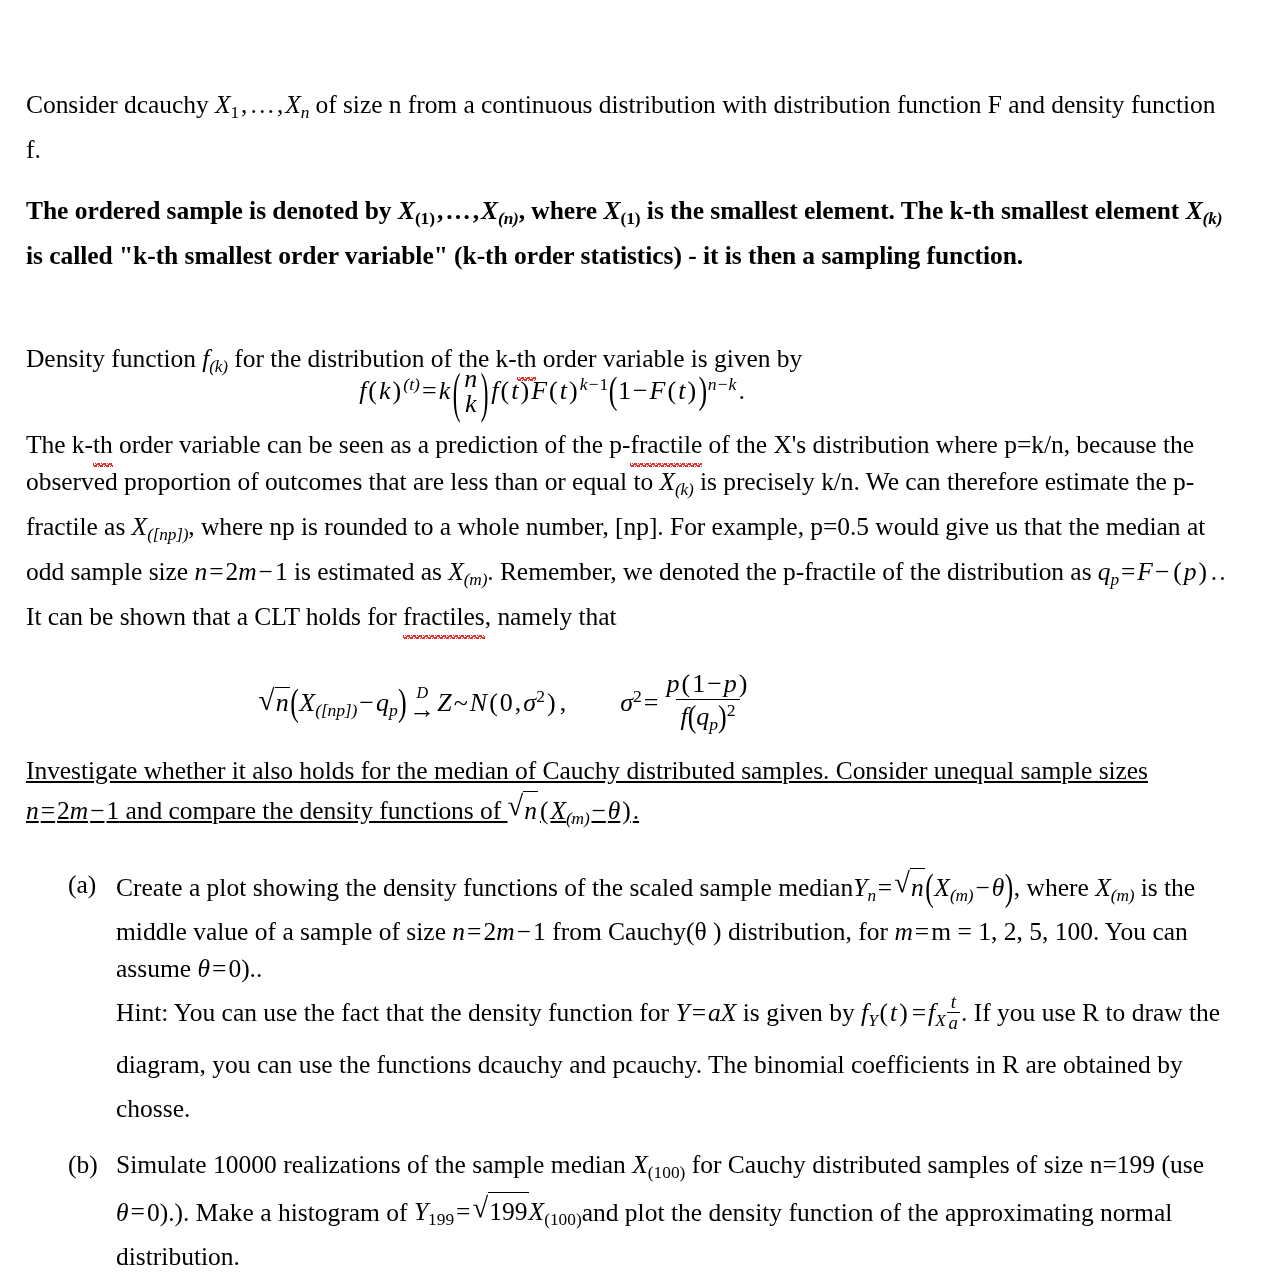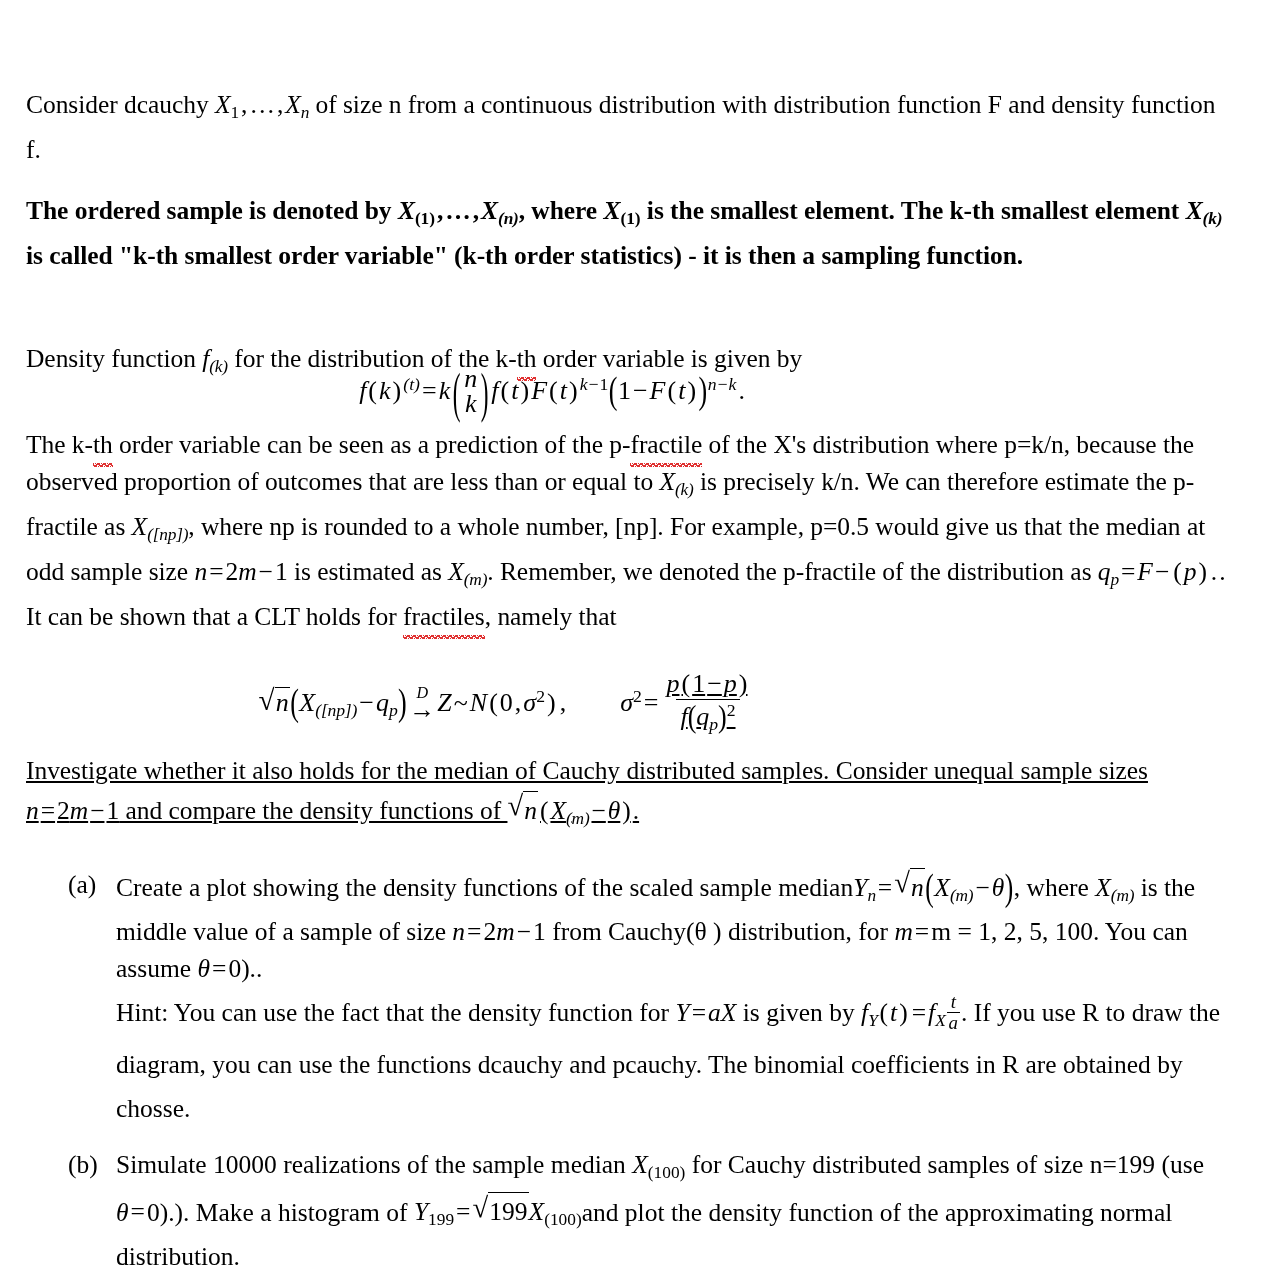--- a/index.html
+++ b/index.html
@@ -105,21 +105,20 @@
 
   
   .frac {
     display: inline-flex;
     flex-direction: column;
     align-items: center;
     vertical-align: middle;
     margin: 0 2px;
     position: relative;
     top: -0.12em;
-    text-decoration: underline;
   }
   .frac .num { padding: 0 4px 1px 4px; line-height: 1.12; }
   .frac .den { padding: 1px 4px 0 4px; line-height: 1.12; border-top: 1.6px solid #000; }
 
   
   .sfrac {
     display: inline-flex;
     flex-direction: column;
     align-items: center;
     vertical-align: middle;

